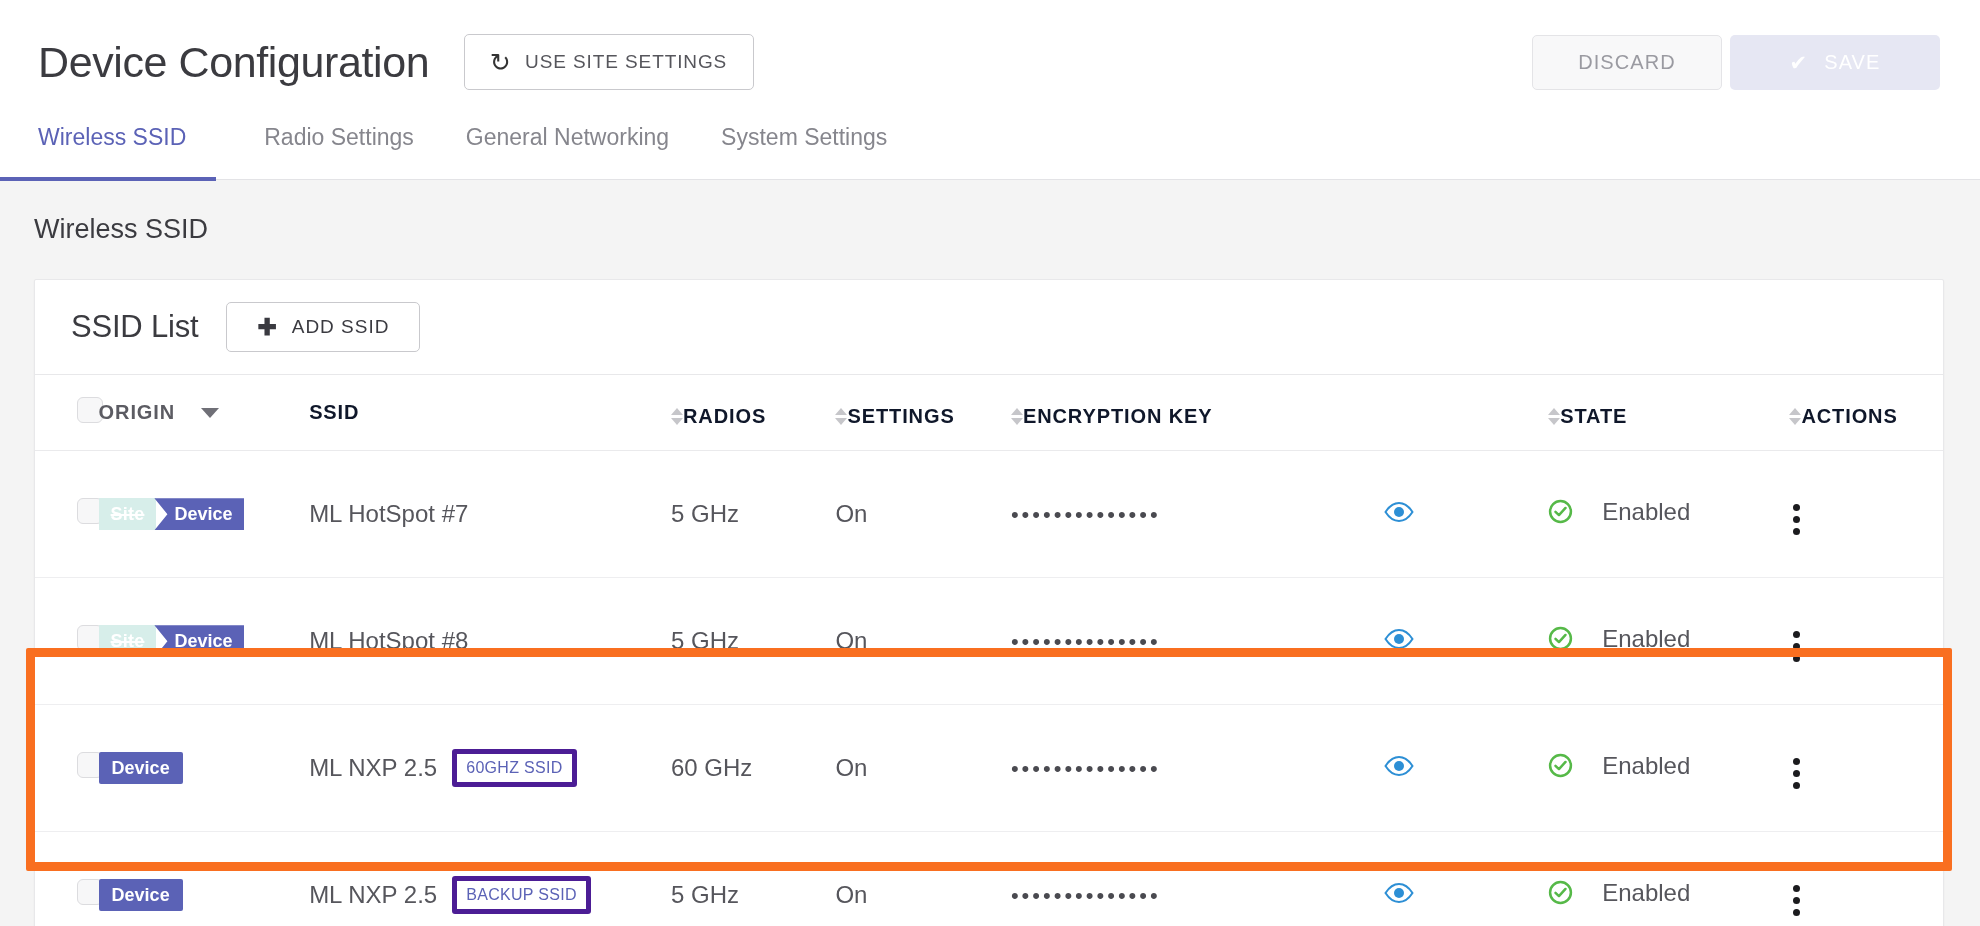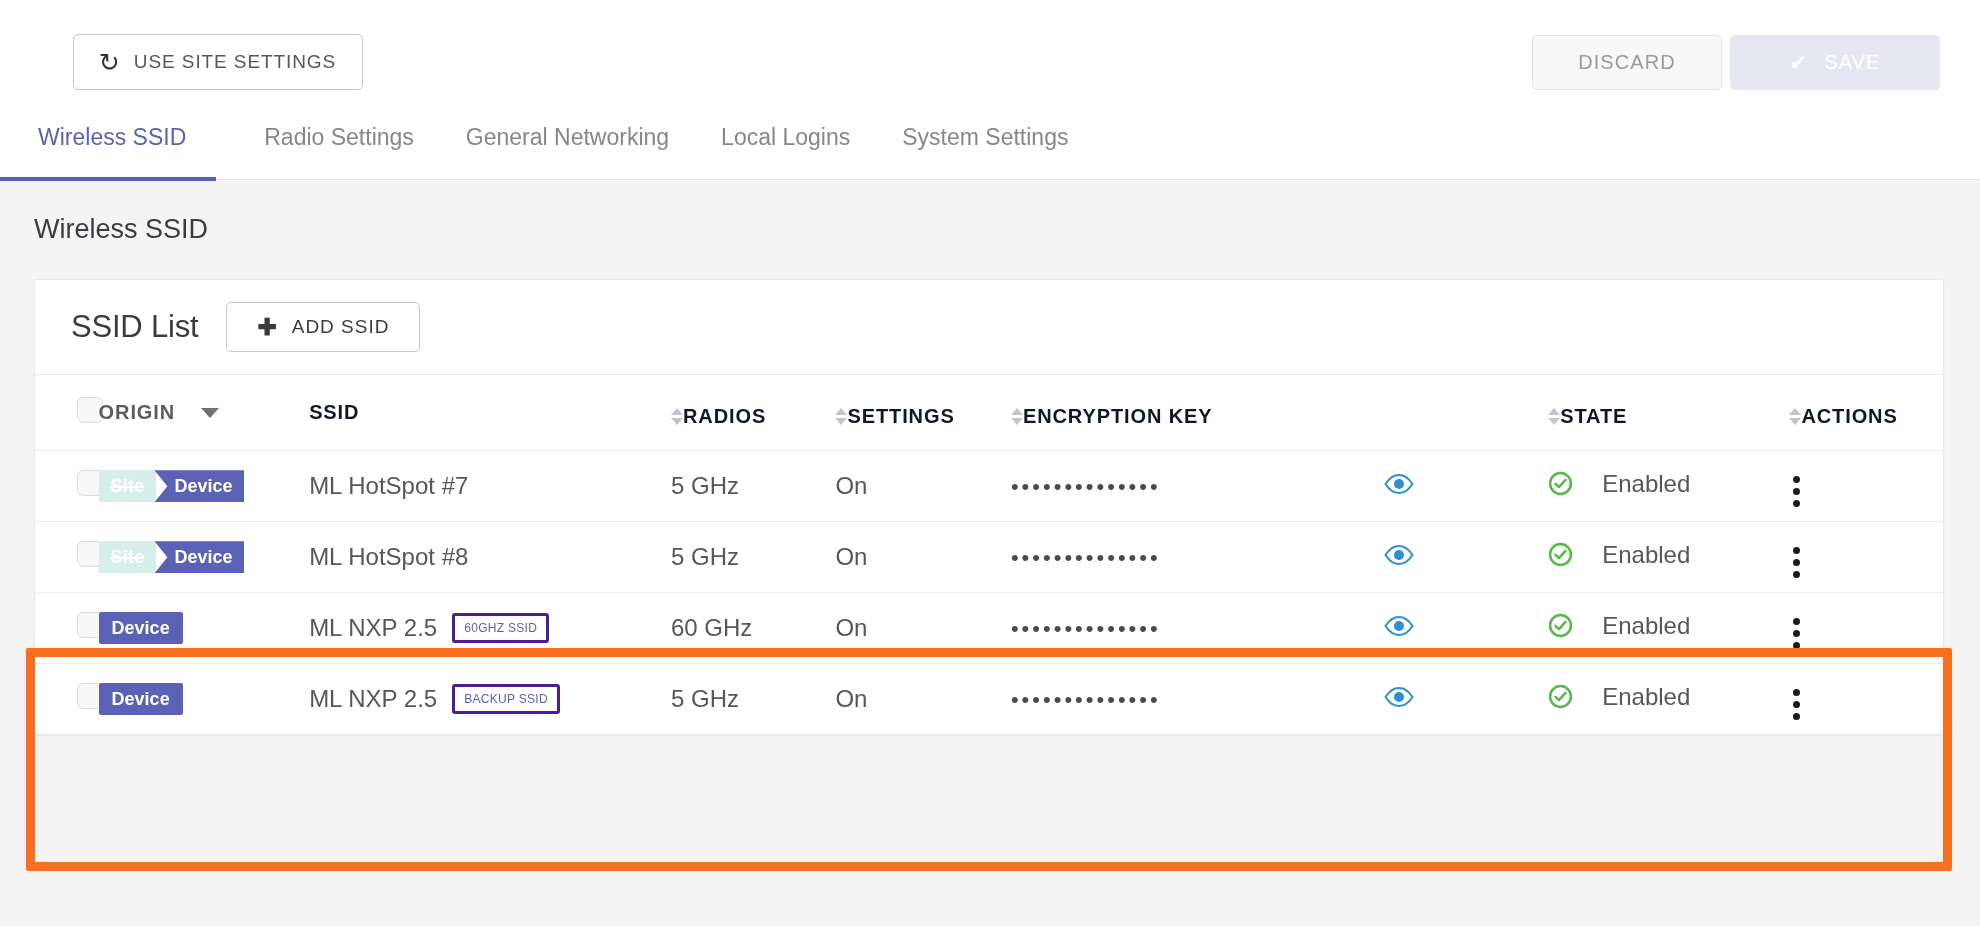--- a/index.html
+++ b/index.html
@@ -216,21 +216,21 @@
   .chkbox {
     width: 26px; height: 26px;
     border: 1px solid #dcdcdf;
     border-radius: 6px;
     background: #f7f7f8;
     display: inline-block;
     cursor: pointer;
   }
 
   table.ssid-table td {
-    padding: 10px 0;
+    padding: 38px 0;
     border-bottom: 1px solid #eeeef0;
     font-size: 24px;
     color: #56565c;
     vertical-align: middle;
   }
   table.ssid-table tr:last-child td { border-bottom: none; }
   td.col-chk { padding-left: 42px !important; }
 
   
   .origin-combo { display: inline-flex; align-items: stretch; height: 32px; }
@@ -263,25 +263,25 @@
     height: 32px;
     padding: 0 13px;
     display: inline-flex; align-items: center;
     border-radius: 2px;
   }
 
   
   .ssid-cell { display: flex; align-items: center; gap: 15px; white-space: nowrap; }
   .ssid-name { color: #56565c; font-size: 24px; }
   .tag-chip {
-    border: 3px solid #4c1d95;
+    border: 5px solid #4c1d95;
     border-radius: 3px;
     background: #ffffff;
     color: #5b62b6;
-    font-size: 12px;
+    font-size: 16px;
     letter-spacing: 0.3px;
     padding: 6px 9px;
     line-height: 1;
     white-space: nowrap;
   }
 
   
   .pwd-dots {
     font-size: 22px;
     letter-spacing: 3px;
@@ -305,20 +305,21 @@
     border: 9px solid #f96f20;
     pointer-events: none;
     border-radius: 2px;
     z-index: 5;
   }
 </style>
 </head>
 <body>
 
 <div class="topbar">
+  <div class="page-title">Device Configuration</div>
 
   <button class="use-site-btn">
     <span class="undo-glyph">↺</span>
     <span>USE SITE SETTINGS</span>
   </button>
 
   <div class="topbar-actions">
     <button class="btn-discard">DISCARD</button>
     <button class="btn-save">
       <span class="check-glyph">✔</span>
@@ -331,23 +332,20 @@
   <div class="tab active">
       <span>Wireless SSID</span>
     </div>
   <div class="tab">
       <span>Radio Settings</span>
     </div>
   <div class="tab">
       <span>General Networking</span>
     </div>
   <div class="tab">
-      <span>Local Logins</span>
-    </div>
-  <div class="tab">
       <span>System Settings</span>
     </div>
 </div>
 
 <div class="body-area">
   <h1 class="section-title">Wireless SSID</h1>
 
   <div class="card-wrap">
     <div class="card">
 

